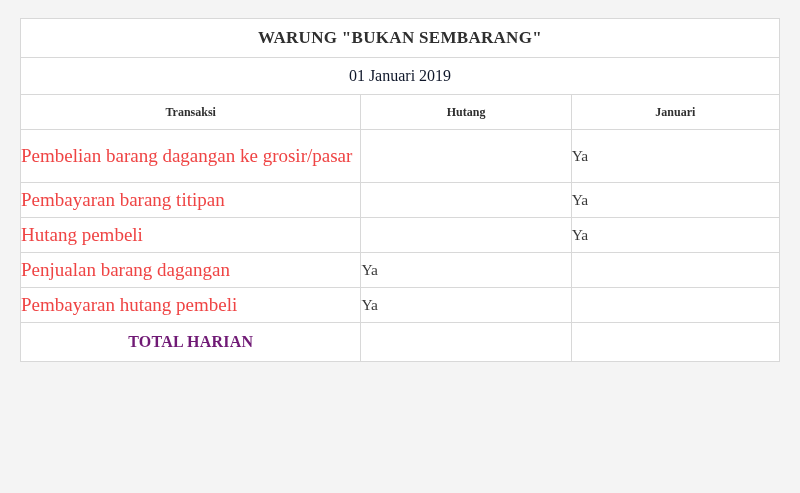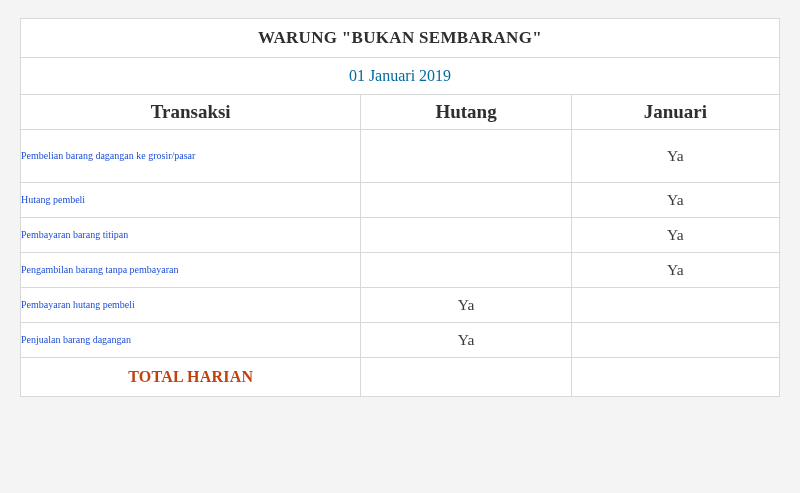--- a/index.html
+++ b/index.html
@@ -37,51 +37,50 @@
     font-weight: bold;
     font-size: 17px;
     letter-spacing: 0.3px;
     height: 38px;
     color: #2f2f2f;
   }
   .date-cell {
     text-align: center;
     font-size: 16px;
     height: 36px;
-    color: #0369a1;
+    color: #0f172a;
   }
   .head-cell {
     text-align: center;
     font-weight: bold;
-    font-size: 19px;
+    font-size: 12px;
     height: 34px;
     color: #2f2f2f;
   }
   .col-trans { width: 340px; }
   .col-debit { width: 210px; }
   .col-kredit { width: 208px; }
 
   .trans-cell {
     text-align: left;
-    font-size: 10px;
+    font-size: 19px;
     padding: 9px 12px 9px 10px;
     line-height: 1.35;
-    color: #1d4ed8;
+    color: #ef4444;
   }
   .mark-cell {
-    text-align: center;
     font-size: 15.5px;
     color: #3a3a3a;
   }
   .total-cell {
     text-align: center;
     font-weight: bold;
     font-size: 16px;
     height: 38px;
-    color: #c2410c;
+    color: #701a75;
     letter-spacing: 0.2px;
   }
   tr.row-tall .trans-cell { height: 52px; }
   tr.row-normal .trans-cell { height: 34px; }
 </style>
 </head>
 <body>
 
 <div class="sheet">
   <table class="ledger">
@@ -102,41 +101,36 @@
         <td class="head-cell">Hutang</td>
         <td class="head-cell">Januari</td>
       </tr>
 
       <tr class="row-tall">
         <td class="trans-cell">Pembelian barang dagangan ke grosir/pasar</td>
         <td class="mark-cell"></td>
         <td class="mark-cell">Ya</td>
       </tr>
       <tr class="row-normal">
+        <td class="trans-cell">Pembayaran barang titipan</td>
+        <td class="mark-cell"></td>
+        <td class="mark-cell">Ya</td>
+      </tr>
+      <tr class="row-normal">
         <td class="trans-cell">Hutang pembeli</td>
         <td class="mark-cell"></td>
         <td class="mark-cell">Ya</td>
       </tr>
       <tr class="row-normal">
-        <td class="trans-cell">Pembayaran barang titipan</td>
-        <td class="mark-cell"></td>
-        <td class="mark-cell">Ya</td>
-      </tr>
-      <tr class="row-normal">
-        <td class="trans-cell">Pengambilan barang tanpa pembayaran</td>
-        <td class="mark-cell"></td>
-        <td class="mark-cell">Ya</td>
-      </tr>
-      <tr class="row-normal">
-        <td class="trans-cell">Pembayaran hutang pembeli</td>
+        <td class="trans-cell">Penjualan barang dagangan</td>
         <td class="mark-cell">Ya</td>
         <td class="mark-cell"></td>
       </tr>
       <tr class="row-normal">
-        <td class="trans-cell">Penjualan barang dagangan</td>
+        <td class="trans-cell">Pembayaran hutang pembeli</td>
         <td class="mark-cell">Ya</td>
         <td class="mark-cell"></td>
       </tr>
 
       <tr>
         <td class="total-cell">TOTAL HARIAN</td>
         <td class="total-cell"></td>
         <td class="total-cell"></td>
       </tr>
     </tbody>

